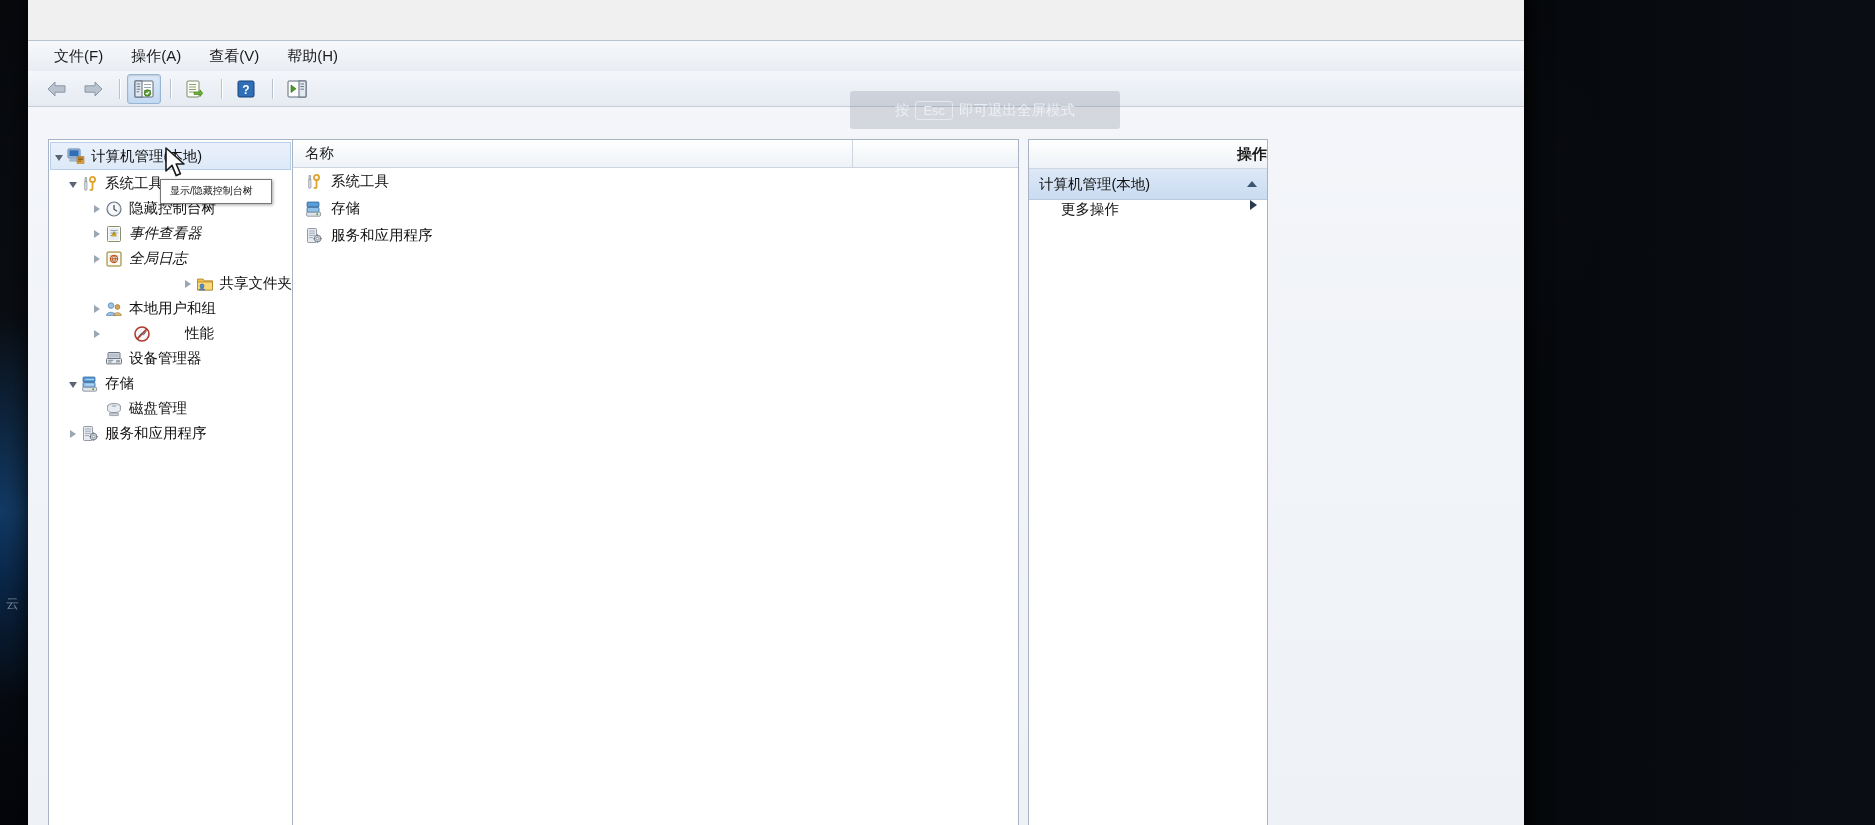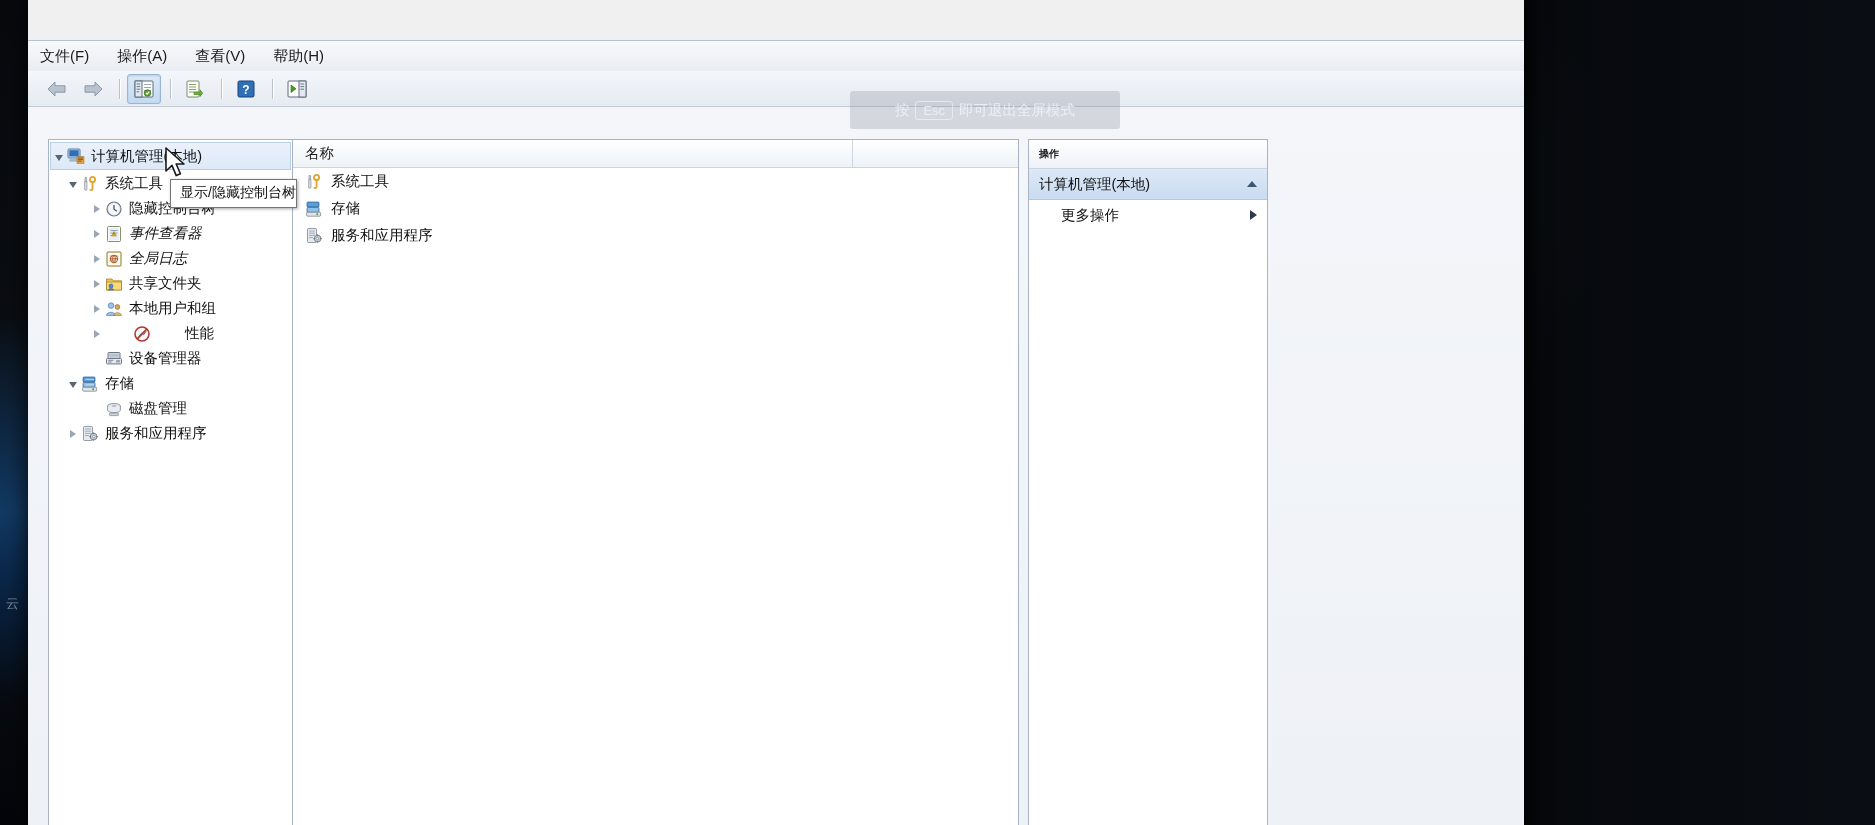--- a/index.html
+++ b/index.html
@@ -99,21 +99,21 @@
     width: 1496px; height: 785px;
     background: linear-gradient(180deg, #f4f6fa 0%, #eef1f6 100%);
     border-top: 1px solid #b8c2d0;
   }
 
   
   #menubar {
     position: absolute; left: 0; top: 0; width: 100%; height: 30px;
     background: linear-gradient(180deg, #f6f8fb 0%, #e9edf3 100%);
     display: flex; align-items: center;
-    padding-left: 0;
+    padding-left: 14px;
     box-sizing: border-box;
   }
   .menu-item {
     font-size: 15px; color: #1b1b1b;
     padding: 3px 12px; margin-right: 4px;
     white-space: nowrap;
   }
 
   
   #toolbar {
@@ -216,58 +216,59 @@
   #list-col-pad { flex: 1; height: 27px; }
   .list-row {
     display: flex; align-items: center; height: 27px;
     padding-left: 12px; font-size: 14.5px; color: #111;
   }
   .list-icon { width: 18px; height: 18px; margin-right: 8px; flex: 0 0 18px; }
 
   
   #actions-header {
     height: 28px; line-height: 28px; padding-left: 10px;
-    font-size: 10px; font-weight: bold; color: #1b1b1b;
+    font-size: 15px; font-weight: bold; color: #1b1b1b;
     background: linear-gradient(180deg,#ffffff 0%, #eef2f7 100%);
     border-bottom: 1px solid #cdd6e0;
+    text-align: right;
   }
   .action-group {
     height: 30px; display: flex; align-items: center;
     padding-left: 10px; padding-right: 10px;
     font-size: 14.5px; color: #111;
     background: linear-gradient(180deg,#dce8f7 0%, #cadcf1 100%);
     border-bottom: 1px solid #b7c9de;
     justify-content: space-between;
   }
   .action-item {
-    height: 30px; display: flex; align-items: center;
+    height: 30px; display: flex; align-items: flex-start;
     padding-left: 32px; padding-right: 10px;
     font-size: 14.5px; color: #111;
     justify-content: space-between;
   }
   .caret-up {
     width: 0; height: 0;
     border-bottom: 6px solid #3d566f;
     border-left: 5px solid transparent;
     border-right: 5px solid transparent;
   }
   .caret-right {
     width: 0; height: 0;
     border-left: 7px solid #2b3b4c;
     border-top: 5px solid transparent;
     border-bottom: 5px solid transparent;
   }
 
   
   #tooltip {
-    position: absolute; left: 142px; top: 138px;
+    position: absolute; left: 132px; top: 138px;
     background: #ffffff;
     border: 1px solid #767676;
-    padding: 4px 0 5px 9px;
-    font-size: 14px; color: #111;
+    padding: 4px 18px 5px 9px;
+    font-size: 10px; color: #111;
     box-shadow: 1px 1px 3px rgba(0,0,0,.35);
     white-space: nowrap;
     z-index: 60;
   }
 
   
   #cursor {
     position: absolute; left: 136px; top: 106px;
     z-index: 70; pointer-events: none;
   }
@@ -432,21 +433,21 @@
           <svg class="tree-icon" viewBox="0 0 18 18">
             <rect x="2" y="2" width="14" height="14" rx="1" fill="#fdf7d8" stroke="#8a7c28"></rect>
             <rect x="3.4" y="3.4" width="11.2" height="11.2" fill="#ffffff"></rect>
             <path d="M4.6 6 h8.8 M4.6 8.4 h8.8 M4.6 10.8 h6" stroke="#9aa3b0" stroke-width="1"></path>
             <circle cx="9" cy="9" r="3.6" fill="none" stroke="#c25a1c" stroke-width="1.1"></circle>
             <path d="M5.4 9 h7.2 M9 5.4 c2 2.4 2 4.8 0 7.2 c-2 -2.4 -2 -4.8 0 -7.2" fill="none" stroke="#c25a1c" stroke-width=".9"></path>
           </svg>
           <span class="tree-label">全局日志</span>
         </div>
 
-        <div class="tree-row" style="padding-left:40px;">
+        <div class="tree-row" style="padding-left:40px;justify-content:flex-end;">
           <div class="expander">
               <div class="tri-collapsed"></div>
             </div>
           <svg class="tree-icon" viewBox="0 0 18 18">
             <path d="M1.5 4 h5.5 l1.5 1.8 h8 v9.2 h-15 z" fill="#f3c24e" stroke="#9c7612" stroke-width=".7"></path>
             <path d="M1.5 7 h15 v8 h-15 z" fill="#fcd978" stroke="#9c7612" stroke-width=".6"></path>
             <circle cx="6" cy="11" r="2" fill="#4f8fd1" stroke="#255da0" stroke-width=".6"></circle>
             <path d="M3.2 15 c.4 -2 5.2 -2 5.6 0 z" fill="#4f8fd1" stroke="#255da0" stroke-width=".5"></path>
           </svg>
           <span class="tree-label">共享文件夹</span>

